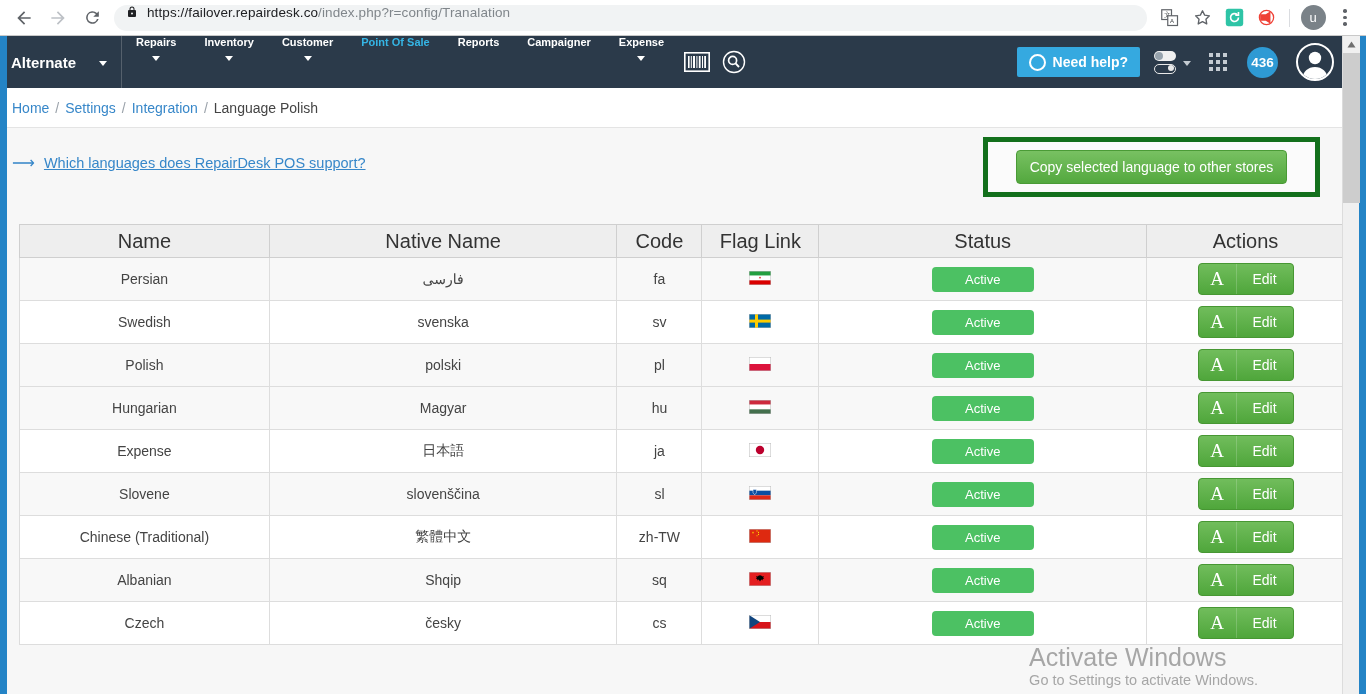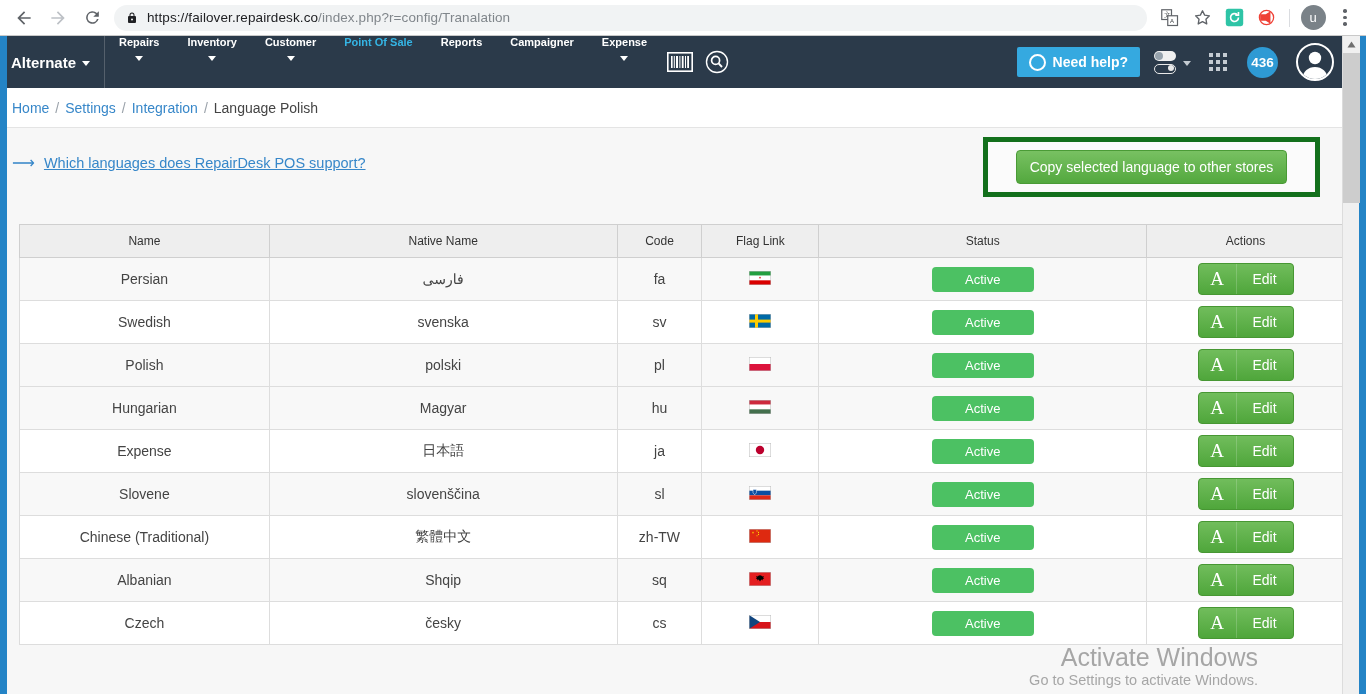--- a/index.html
+++ b/index.html
@@ -24,21 +24,21 @@
     display: flex; align-items: center; justify-content: center;
     border-radius: 50%;
   }
   .nav-btn svg { display: block; }
   .omnibox {
     flex: 1;
     margin: 0 8px 0 6px;
     height: 26px;
     background: #f1f3f4;
     border-radius: 13px;
-    display: flex; align-items: center;
+    display: flex; align-items: flex-start;
     padding: 0 12px;
     max-width: 1090px;
   }
   .lock-icon { margin-right: 9px; display: flex; align-items: center; }
   .url-text {
     font-size: 13.5px;
     color: #202124;
     white-space: nowrap;
     overflow: hidden;
     letter-spacing: 0.1px;
@@ -72,21 +72,21 @@
   .appnav {
     position: absolute; top: 36px; left: 7px;
     width: 1341px; height: 52px;
     background: #2b3a4a;
     display: flex; align-items: center;
     z-index: 20;
   }
   .brand {
     color: #fff; font-size: 15px; font-weight: bold;
     padding: 0 14px 0 4px; height: 52px;
-    display: flex; align-items: center; gap: 6px;
+    display: flex; align-items: center; gap: 23px;
     border-right: 1px solid #55606c;
   }
   .nav-items { display: flex; align-items: center; height: 52px; }
   .nav-item {
     color: #ffffff; font-size: 11px; font-weight: bold;
     padding: 0 14px; height: 52px;
     display: flex; align-items: center; gap: 6px;
     white-space: nowrap;
     flex-direction: column;
   }
@@ -196,21 +196,21 @@
     width: 1326px;
     border-collapse: collapse;
     background: #fff;
     font-size: 14px;
   }
   table.langtbl th {
     background: #eeeeee;
     border: 1px solid #cfcfcf;
     color: #333;
     font-weight: normal;
-    font-size: 12px;
+    font-size: 20px;
     height: 33px;
     text-align: center;
   }
   table.langtbl td {
     border: 1px solid #dddddd;
     height: 43px;
     text-align: center;
     color: #444;
     vertical-align: middle;
   }
@@ -252,21 +252,21 @@
   .edit-btn .e-lbl {
     flex: 1; text-align: center;
     color: #fff; font-size: 14px;
   }
   .flagimg { display: inline-block; vertical-align: middle; }
 
   
   .winmark {
     position: absolute;
     right: 90px; bottom: 6px;
-    text-align: right;
+    text-align: left;
     color: #9d9d9d;
     z-index: 5;
     pointer-events: none;
     user-select: none;
   }
   .winmark .w1 { font-size: 25px; line-height: 30px; color: #a6a6a6; }
   .winmark .w2 { font-size: 14.5px; color: #a6a6a6; }
 
   
   .scrollbar {

